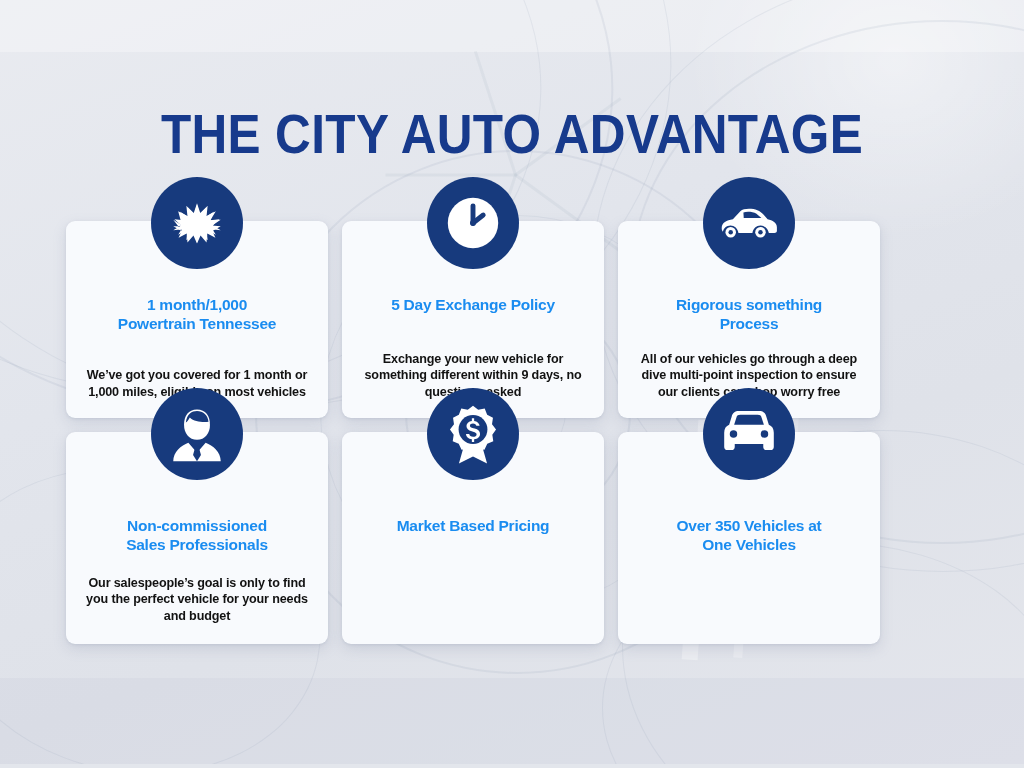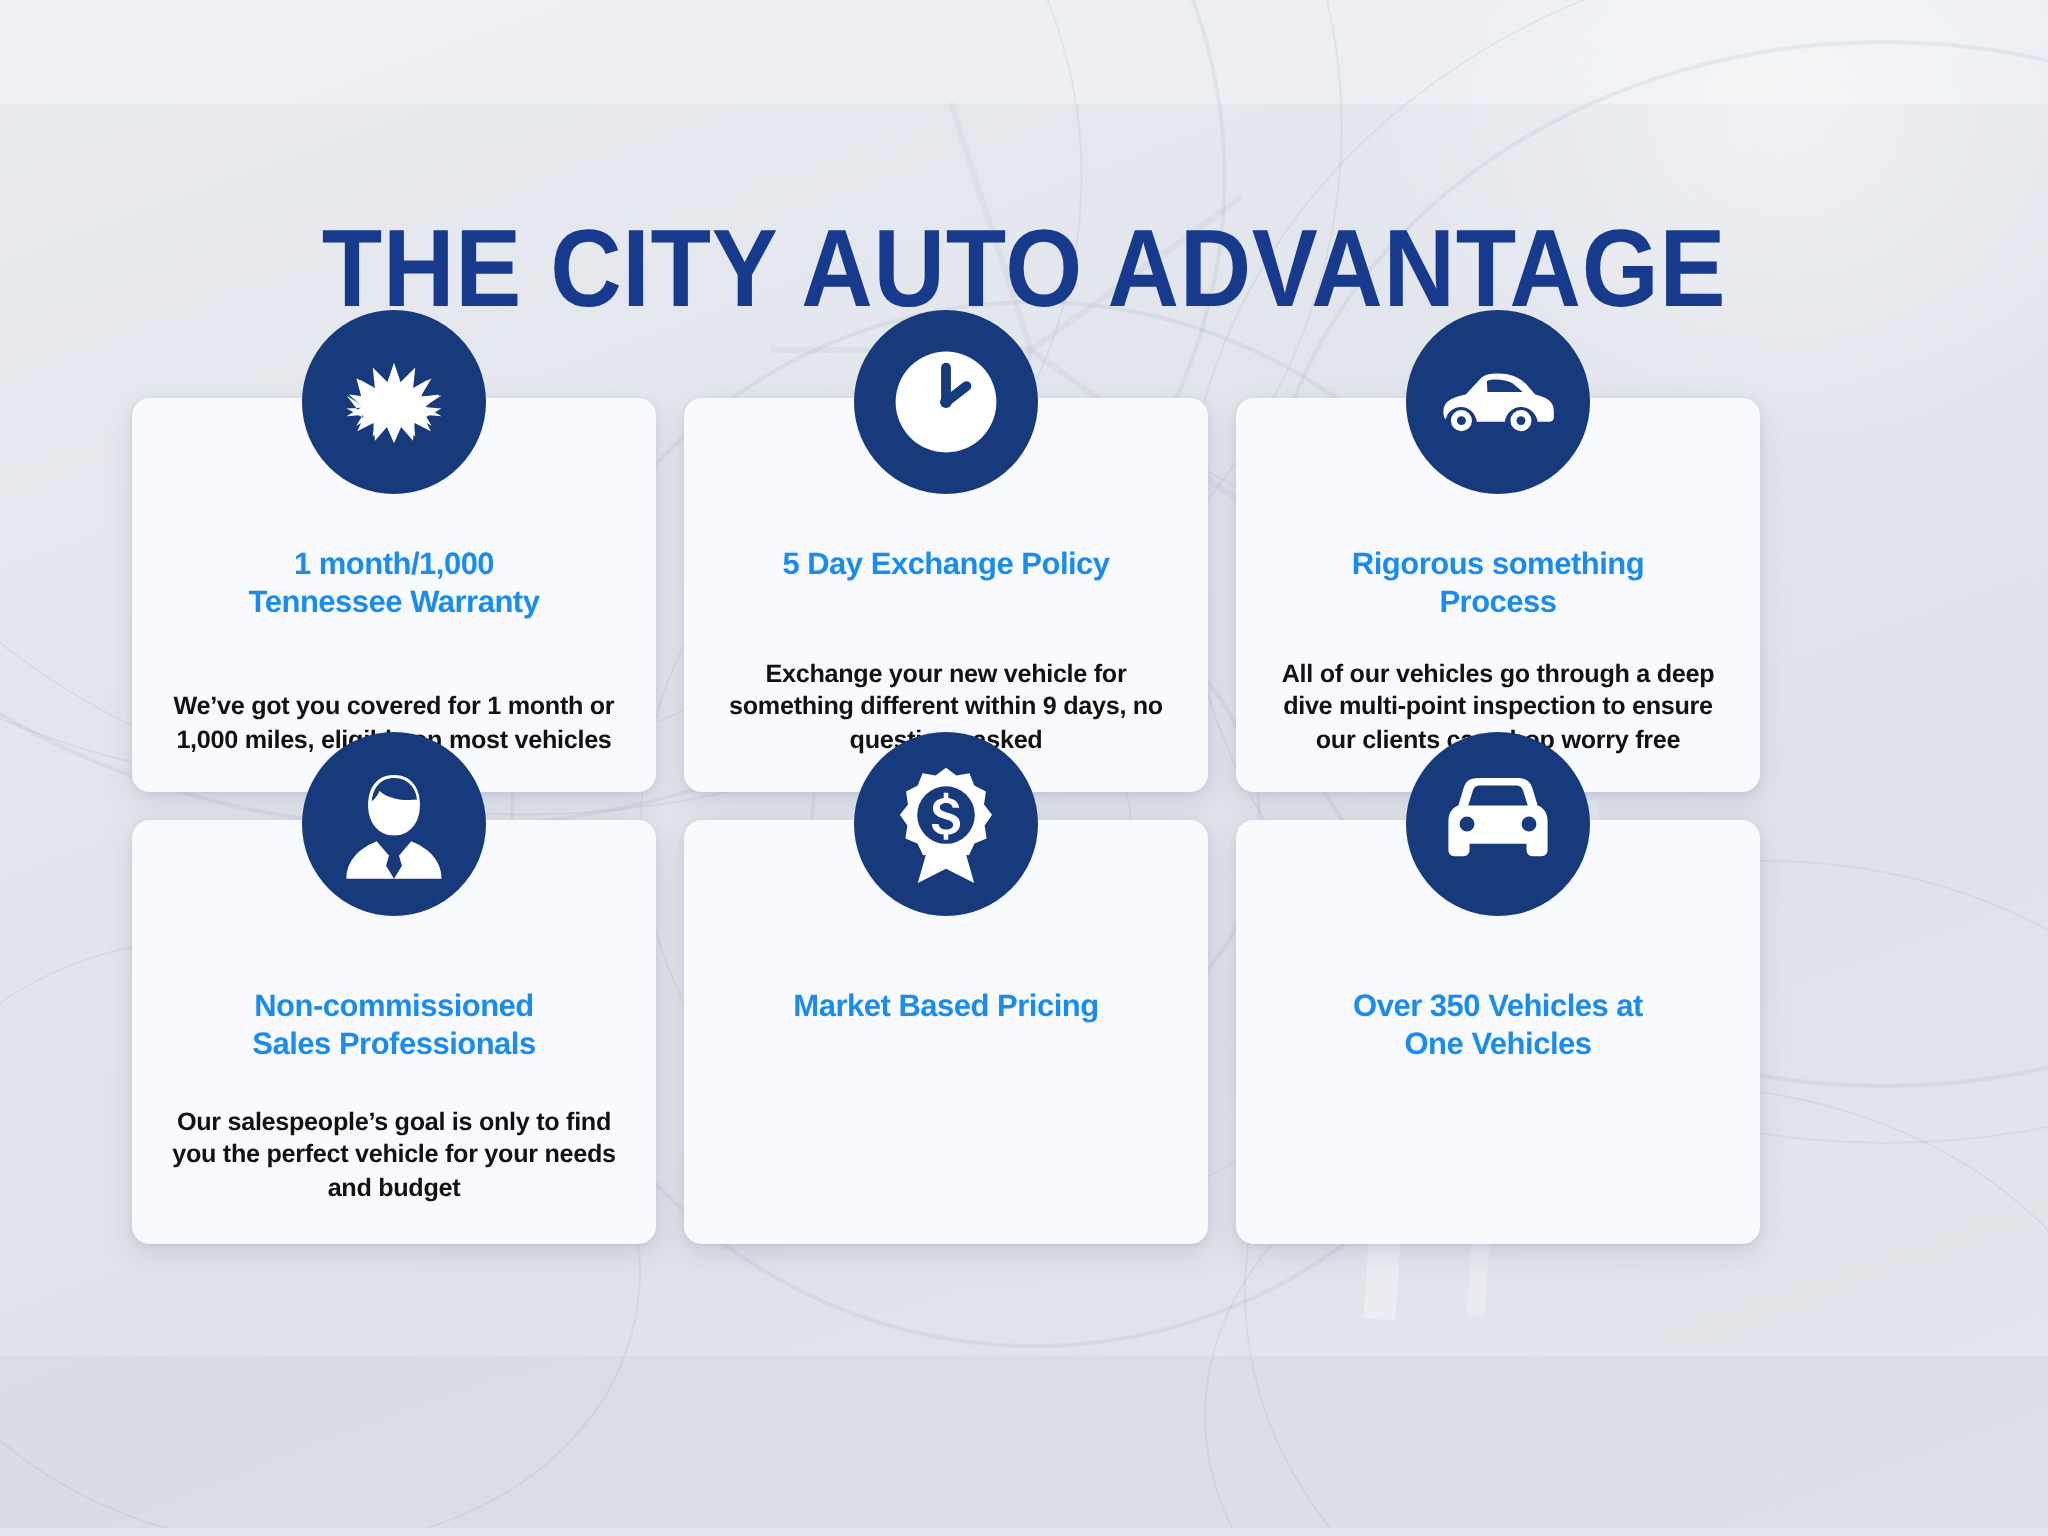--- a/index.html
+++ b/index.html
@@ -80,21 +80,21 @@
     letter-spacing: 0.4px;
     color: #173a8c;
     transform: scaleX(0.90);
     white-space: nowrap;
   }
 
   
   .grid {
     position: absolute;
     left: 66px;
-    top: 199px;
+    top: 221px;
     width: 912px;
     display: grid;
     grid-template-columns: 262px 262px 262px;
     column-gap: 50px;
     row-gap: 38px;
     gap: 14px;
   }
 
   .card {
     position: relative;
@@ -193,21 +193,21 @@
     <div class="card row-top">
       <div class="icon-badge">
         <svg width="66" height="66" viewBox="0 0 100 100" aria-hidden="true">
           <polygon fill="#ffffff" points="50,2 58.3,26.6 76.0,7.8 73.3,33.5 96.0,21.0 82.6,43.2 108,42 86.5,56 108,58 86.5,70 82.6,56.8 96.0,79.0 73.3,66.5 76.0,92.2 58.3,73.4 50,98 41.7,73.4 24.0,92.2 26.7,66.5 4.0,79.0 17.4,56.8 -8,58 13.5,70 -8,42 13.5,56 4.0,21.0 26.7,33.5 24.0,7.8 41.7,26.6" transform="translate(50,50) scale(0.62) translate(-50,-50)"></polygon>
           <polygon fill="#ffffff" points="50,4 57.6,27.7 77.3,13.4 71.6,37.5 95.9,31.0 82.5,51.7 106,58 81.5,62.0 94.0,83.0 70.2,76.0 70.0,100 52.8,83.3 35.6,100 35.4,76.0 11.6,83.0 24.1,62.0 -0.4,58 23.1,51.7 9.7,31.0 34.0,37.5 28.3,13.4 48.0,27.7" transform="translate(50,50) scale(0.58) translate(-50,-50)" opacity="0"></polygon>
           <g fill="#ffffff">
             <path d="M50 4 L56.8 26.2 L73.4 10.3 L72.6 33.4 L92.6 21.8 L84.0 43.3 L107 40.5 L90.0 56.0 L110 68 L86.5 66.0 L96.5 87 L76.0 76.5 L74.0 99 L59.0 81.5 L50 102 L41.0 81.5 L26.0 99 L24.0 76.5 L3.5 87 L13.5 66.0 L-10 68 L10.0 56.0 L-7 40.5 L16.0 43.3 L7.4 21.8 L27.4 33.4 L26.6 10.3 L43.2 26.2 Z" transform="translate(50,50) scale(0.60) translate(-50,-50)"></path>
           </g>
         </svg>
       </div>
-      <p class="headline"><span>1 month/1,000</span><br><span>Tennessee Warranty</span></p>
+      <p class="headline"><span>1 month/1,000</span><br><span>Powertrain Tennessee</span></p>
       <p class="card-body">We’ve got you covered for 1 month or 1,000 miles, eligible on most vehicles</p>
     </div>
 
     <div class="card row-top">
       <div class="icon-badge">
         <svg width="70" height="70" viewBox="0 0 100 100" aria-hidden="true">
           <circle cx="50" cy="50" r="36" fill="#ffffff"></circle>
           <circle cx="50" cy="50" r="36" fill="none" stroke="#173a7d" stroke-width="0"></circle>
           <rect x="46.5" y="22" width="7" height="30" rx="3.5" fill="#173a7d"></rect>
           <rect x="46.5" y="46" width="7" height="26" rx="3.5" fill="#173a7d" transform="rotate(-128 50 50)"></rect>

